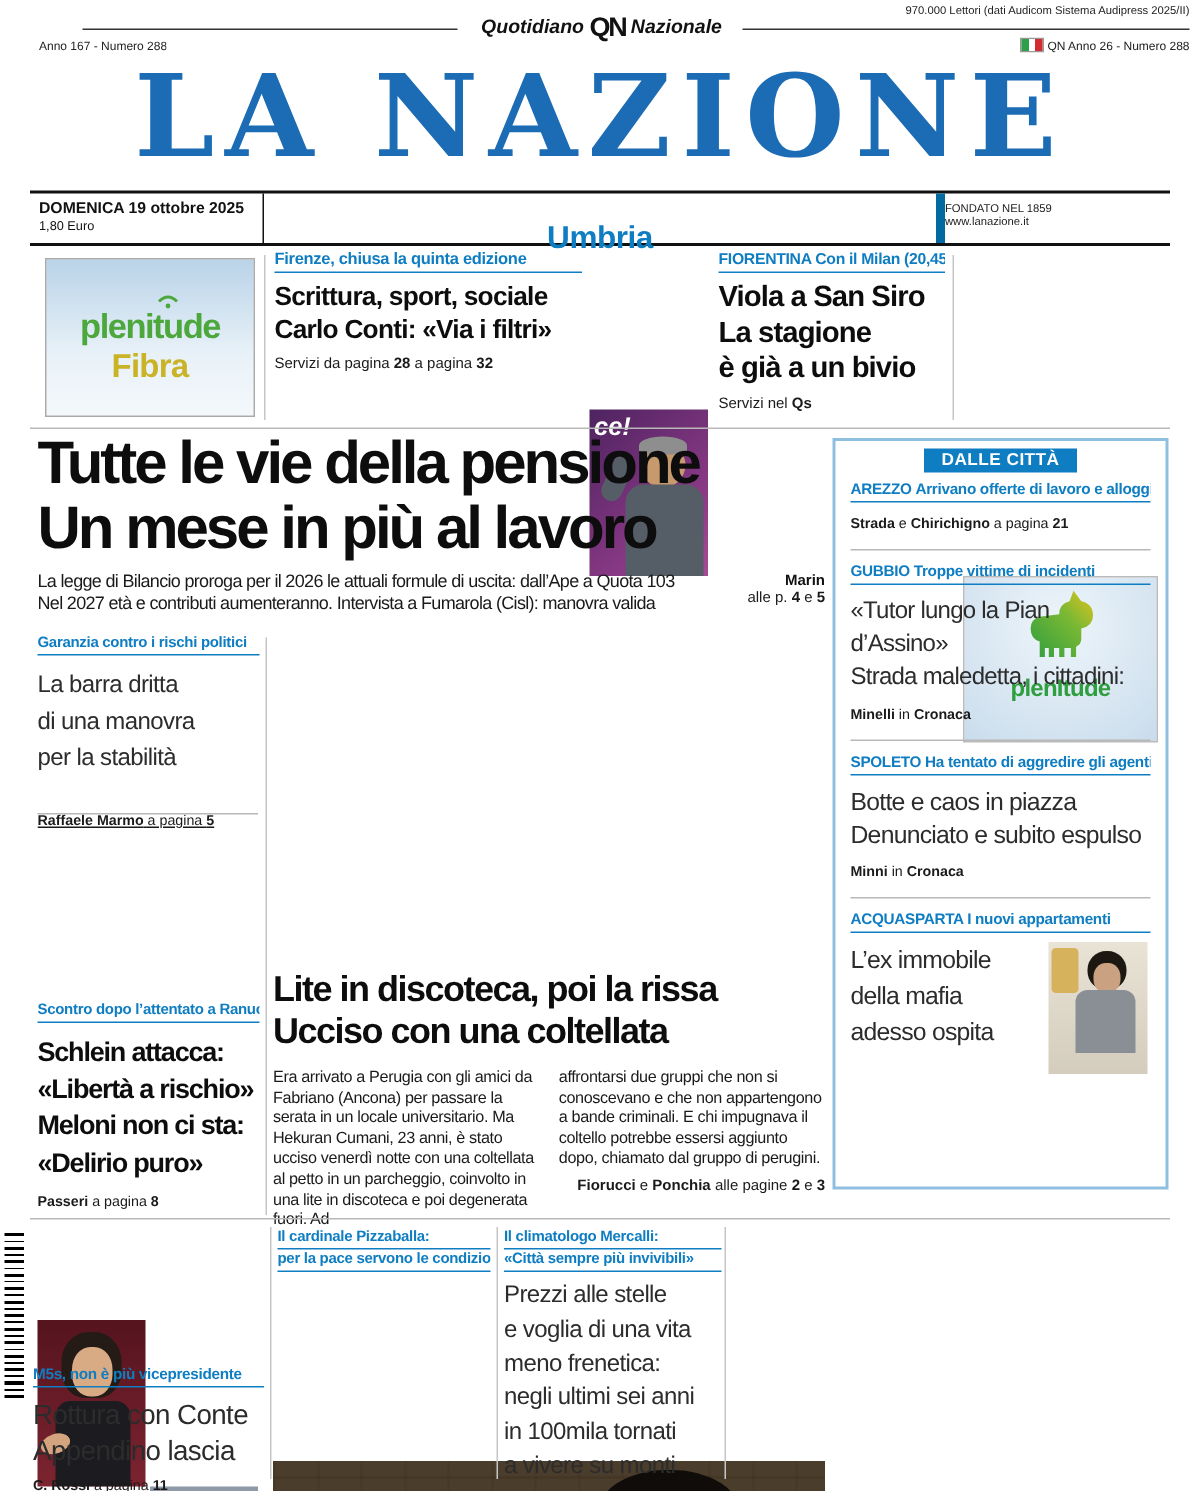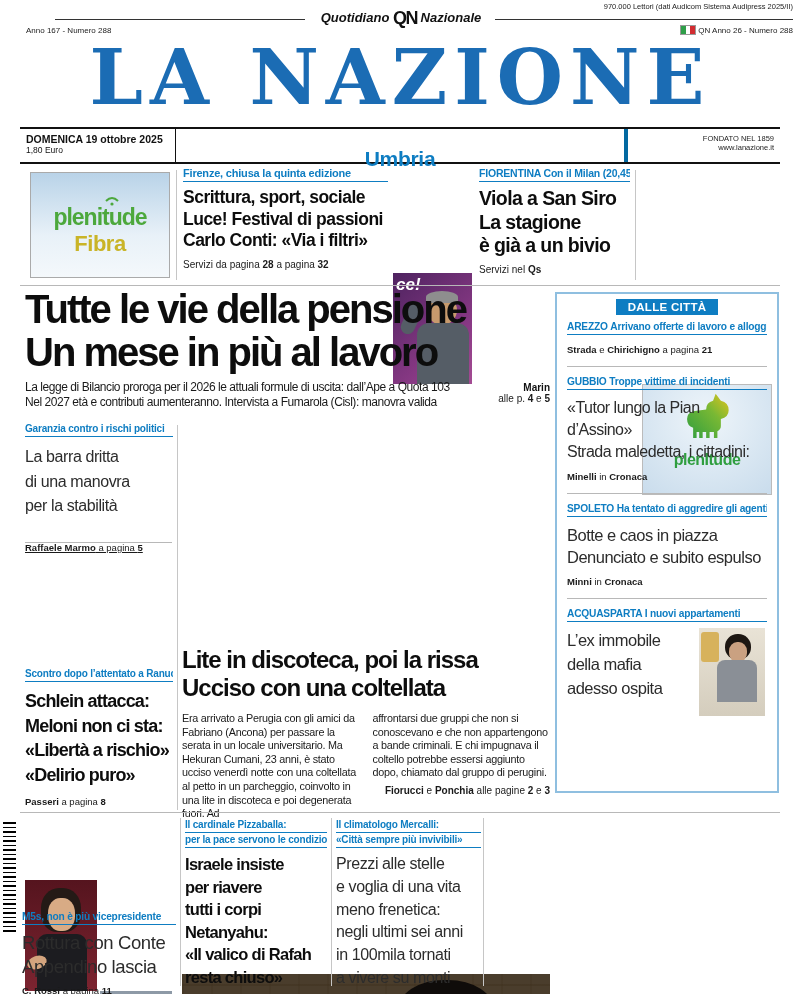--- a/index.html
+++ b/index.html
@@ -49,41 +49,40 @@
   </div>
 
   <div class="abs" style="left:0;top:36px;width:801px;text-align:center;font-family:'DejaVu Serif',serif;font-weight:700;font-size:76px;line-height:84px;letter-spacing:7px;color:var(--mast);">LA NAZIONE</div>
 
   <div class="abs" style="left:20px;top:127px;width:760px;height:37px;border-top:2px solid #111;border-bottom:2px solid #111;display:flex;">
     <div style="width:156px;padding:4px 0 0 6px;border-right:1px solid #111;">
       <div style="font-size:10.5px;font-weight:800;">DOMENICA 19 ottobre 2025</div>
       <div style="font-size:8.5px;">1,80 Euro</div>
     </div>
     <div style="flex:1;text-align:center;padding-top:18px;font-size:21px;font-weight:800;color:var(--blue);letter-spacing:-0.3px;">Umbria</div>
-    <div style="width:156px;padding:5px 6px 0 0;border-left:4px solid #0369a1;text-align:right;font-size:7.5px;color:#222;">
+    <div style="width:156px;padding:5px 6px 0 0;border-left:6px solid #0369a1;text-align:left;font-size:7.5px;color:#222;">
       <div>FONDATO NEL 1859</div>
       <div>www.lanazione.it</div>
     </div>
   </div>
 
   <div class="abs photo" style="left:30px;top:172px;width:140px;height:106px;border:1px solid #aaa;background:linear-gradient(180deg,#b9d3e8,#e8f1f8 60%,#f4f8fb);">
     <svg width="18" height="11" style="position:absolute;left:72px;top:22px;" viewBox="0 0 18 11">
         <path d="M3 6 Q9 0 15 6" stroke="#4ca83c" stroke-width="2" fill="none"></path>
         <circle cx="9" cy="9" r="1.6" fill="#4ca83c"></circle>
       </svg>
     <div style="text-align:center;margin-top:31px;font-weight:800;font-size:23px;letter-spacing:-1px;color:#4ca83c;">plenitude</div>
     <div style="text-align:center;font-weight:800;font-size:22px;letter-spacing:-0.5px;color:#c9b428;">Fibra</div>
   </div>
   <div class="abs vrule" style="left:176px;top:170px;height:110px;"></div>
 
   <div class="abs" style="left:183px;top:167px;width:205px;">
     <div class="kick nw" style="font-size:11px;">Firenze, chiusa la quinta edizione</div>
     <div class="hl" style="font-size:17.5px;line-height:21.5px;margin-top:5px;letter-spacing:-0.5px;">
         <div>Scrittura, sport, sociale</div>
-        <div>Luce! Festival di passioni</div>
         <div>Carlo Conti: «Via i filtri»</div>
       </div>
     <div class="by nw" style="margin-top:7px;font-size:10px;"><span>Servizi da pagina </span><span class="b">28</span><span> a pagina </span><span class="b">32</span></div>
   </div>
 
   <div class="abs photo" style="left:393px;top:167px;width:79px;height:111px;background:linear-gradient(135deg,#4e2360,#8b3a86 70%,#a44c93);">
     <div style="position:absolute;left:3px;top:2px;color:#fff;font-weight:900;font-style:italic;font-size:17px;">ce!</div>
     <div style="position:absolute;left:34px;top:22px;width:30px;height:30px;border-radius:50%;background:#c79a6d;"></div>
     <div style="position:absolute;left:33px;top:18px;width:32px;height:12px;border-radius:50% 50% 0 0;background:#8e8e8e;"></div>
     <div style="position:absolute;left:24px;top:50px;width:52px;height:61px;border-radius:12px 12px 0 0;background:#555d66;"></div>
@@ -151,22 +150,22 @@
     
     
     
     
   </div>
 
   <div class="abs" style="left:25px;top:668px;width:148px;">
     <div class="kick nw" style="font-size:10px;">Scontro dopo l’attentato a Ranucci</div>
     <div class="hl" style="font-size:18px;line-height:24.5px;margin-top:7px;letter-spacing:-0.8px;">
         <div>Schlein attacca:</div>
+        <div>«Libertà a rischio»</div>
         <div>Meloni non ci sta:</div>
-        <div>«Libertà a rischio»</div>
         <div>«Delirio puro»</div>
       </div>
     <div class="by nw" style="margin-top:9px;"><span class="b">Passeri</span><span> a pagina </span><span class="b">8</span></div>
   </div>
   <div class="abs vrule" style="left:177px;top:425px;height:385px;"></div>
 
   <div class="abs photo" style="left:182px;top:424px;width:368px;height:216px;">
     <div style="position:absolute;inset:0;background:
       repeating-linear-gradient(0deg,rgba(60,45,25,0.35) 0 2px,transparent 2px 17px),
       repeating-linear-gradient(90deg,rgba(60,45,25,0.22) 0 2px,transparent 2px 29px),
@@ -243,28 +242,20 @@
       </div>
     <div class="by nw" style="margin-top:6px;"><span class="b">C. Rossi</span><span> a pagina </span><span class="b">11</span></div>
   </div>
 
   <div class="abs vrule" style="left:180px;top:818px;height:168px;"></div>
   <div class="abs" style="left:185px;top:818px;width:142px;">
     <div class="kicklines">
         <div>Il cardinale Pizzaballa:</div>
         <div>per la pace servono le condizioni</div>
       </div>
-    <div class="hl" style="font-size:16.5px;line-height:22.5px;margin-top:5px;letter-spacing:-0.7px;">
-        <div>Israele insiste</div>
-        <div>per riavere</div>
-        <div>tutti i corpi</div>
-        <div>Netanyahu:</div>
-        <div>«Il valico di Rafah</div>
-        <div>resta chiuso»</div>
-      </div>
 
   </div>
 
   <div class="abs vrule" style="left:331px;top:818px;height:168px;"></div>
   <div class="abs" style="left:336px;top:818px;width:145px;">
     <div class="kicklines">
         <div>Il climatologo Mercalli:</div>
         <div>«Città sempre più invivibili»</div>
       </div>
     <div class="hll" style="font-size:16px;line-height:22.8px;margin-top:5px;letter-spacing:-0.4px;">

